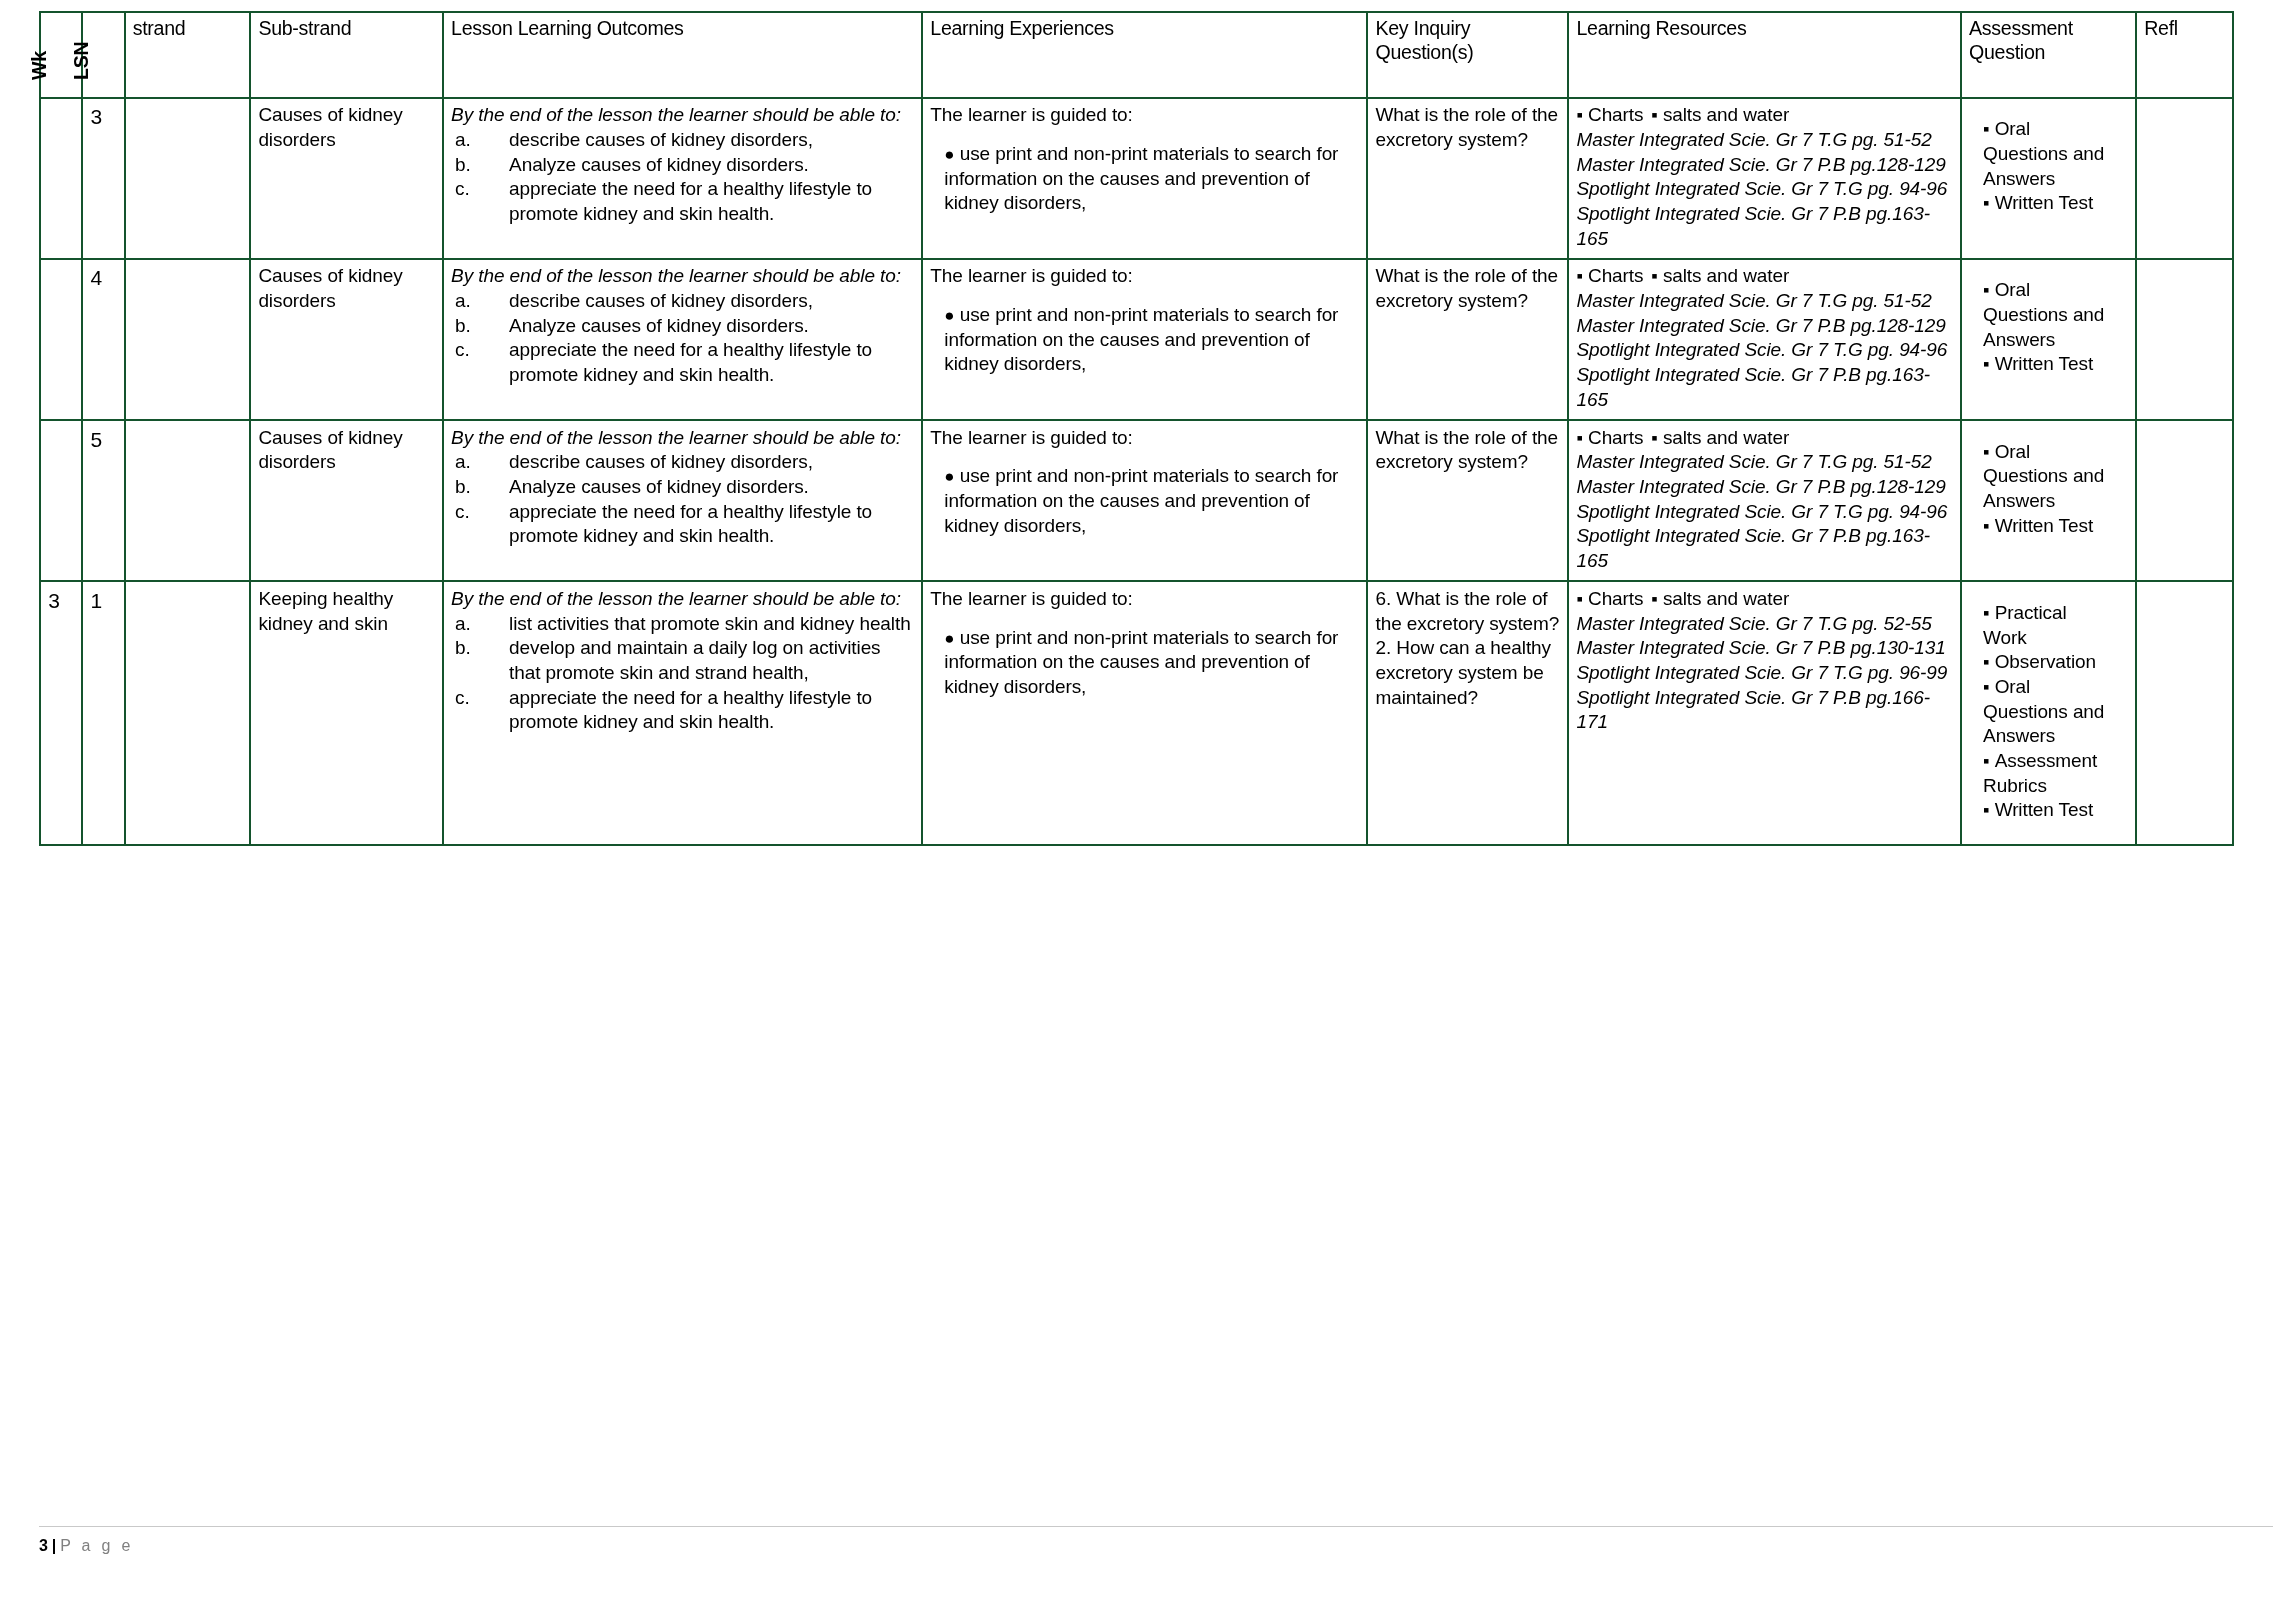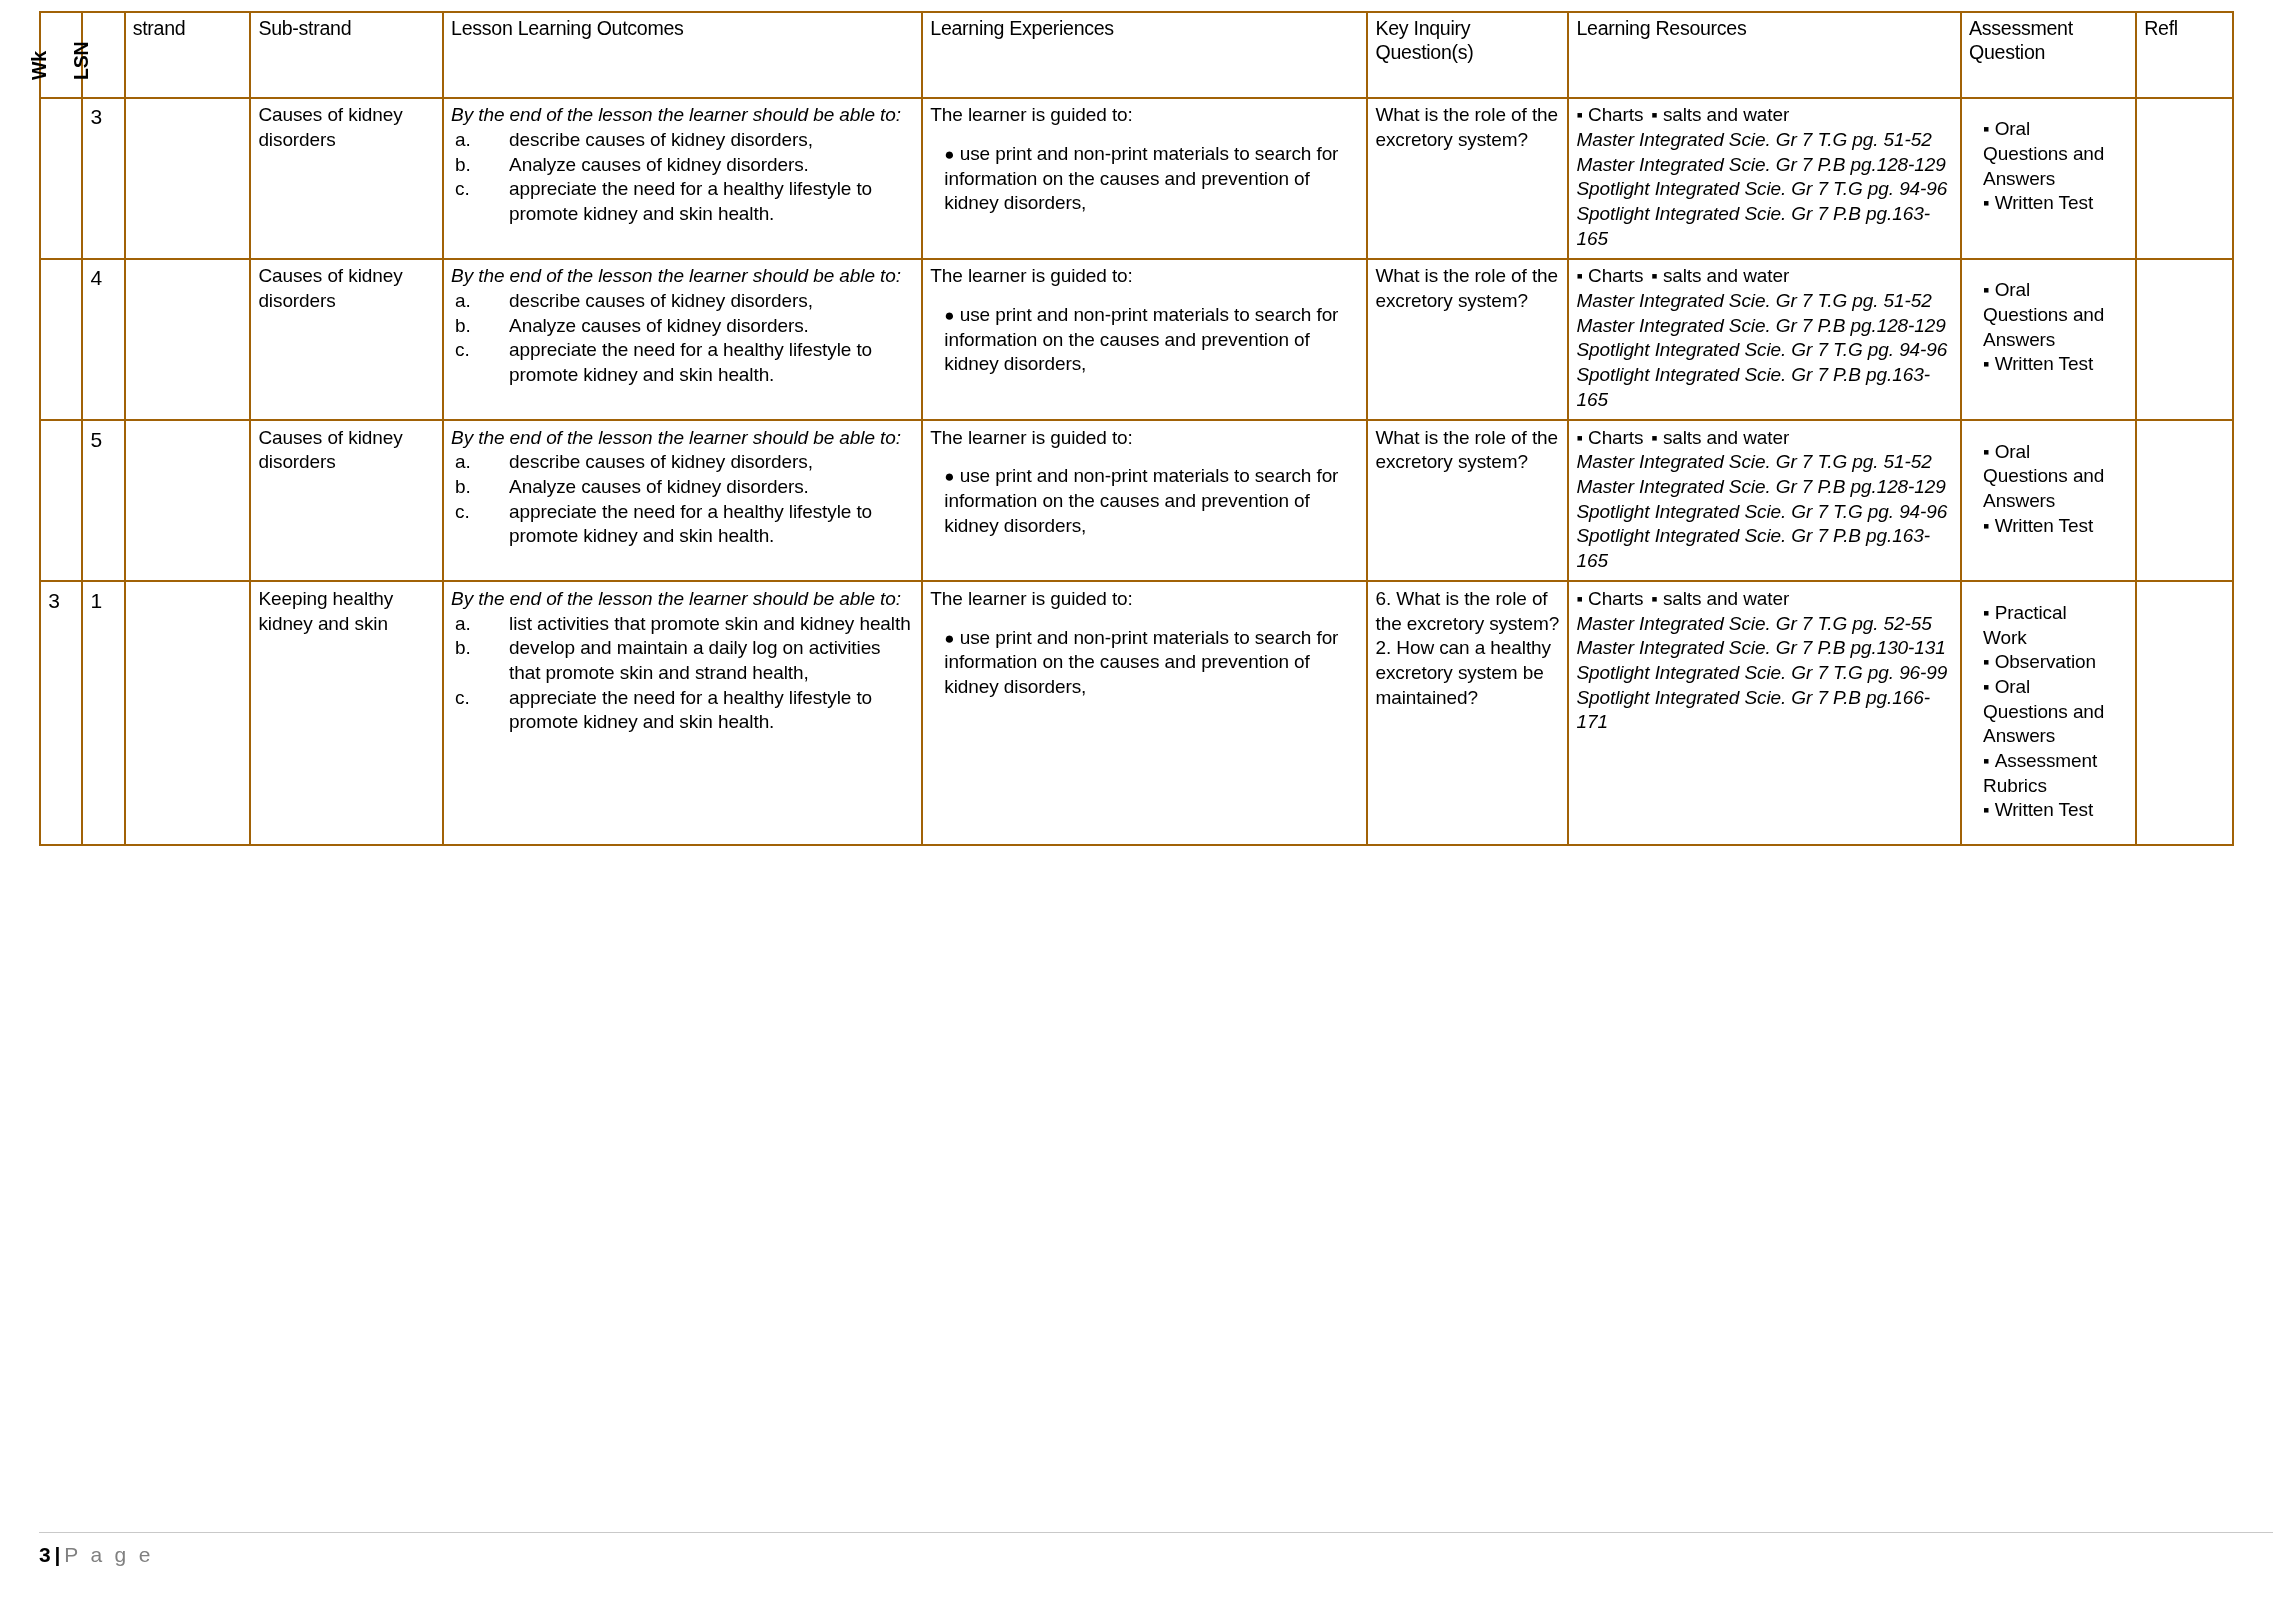--- a/index.html
+++ b/index.html
@@ -22,21 +22,21 @@
     box-sizing: border-box;
     padding: 10.5px 22px 0 39px;
   }
   table.sow {
     border-collapse: collapse;
     table-layout: fixed;
     width: 2195px;
     margin: 0;
   }
   table.sow td, table.sow th {
-    border: 2px solid #a16207;
+    border: 2px solid #14532d;
     vertical-align: top;
     padding: 4.6px 5.9px 6.5px 7.2px;
     font-weight: normal;
     text-align: left;
     font-stretch: condensed;
     font-family: "Liberation Sans Narrow", "Liberation Sans", sans-serif;
   }
   
   col.c-wk    { width: 41px; }
   col.c-lsn   { width: 41px; }
@@ -147,25 +147,25 @@
   }
   .ital {
     font-style: italic;
     display: block;
   }
   
   .footer {
     position: absolute;
     left: 39px;
     right: 22px;
-    bottom: 56px;
+    bottom: 68px;
     border-top: 1.3px solid #c9c9c9;
     padding-top: 10.5px;
     font-family: "Liberation Sans", sans-serif;
-    font-size: 21px;
+    font-size: 16px;
   }
   .footer .pgnum {
     font-weight: bold;
     color: #000000;
   }
   .footer .sep {
     font-weight: bold;
     color: #000000;
     margin: 0 3.9px;
   }

